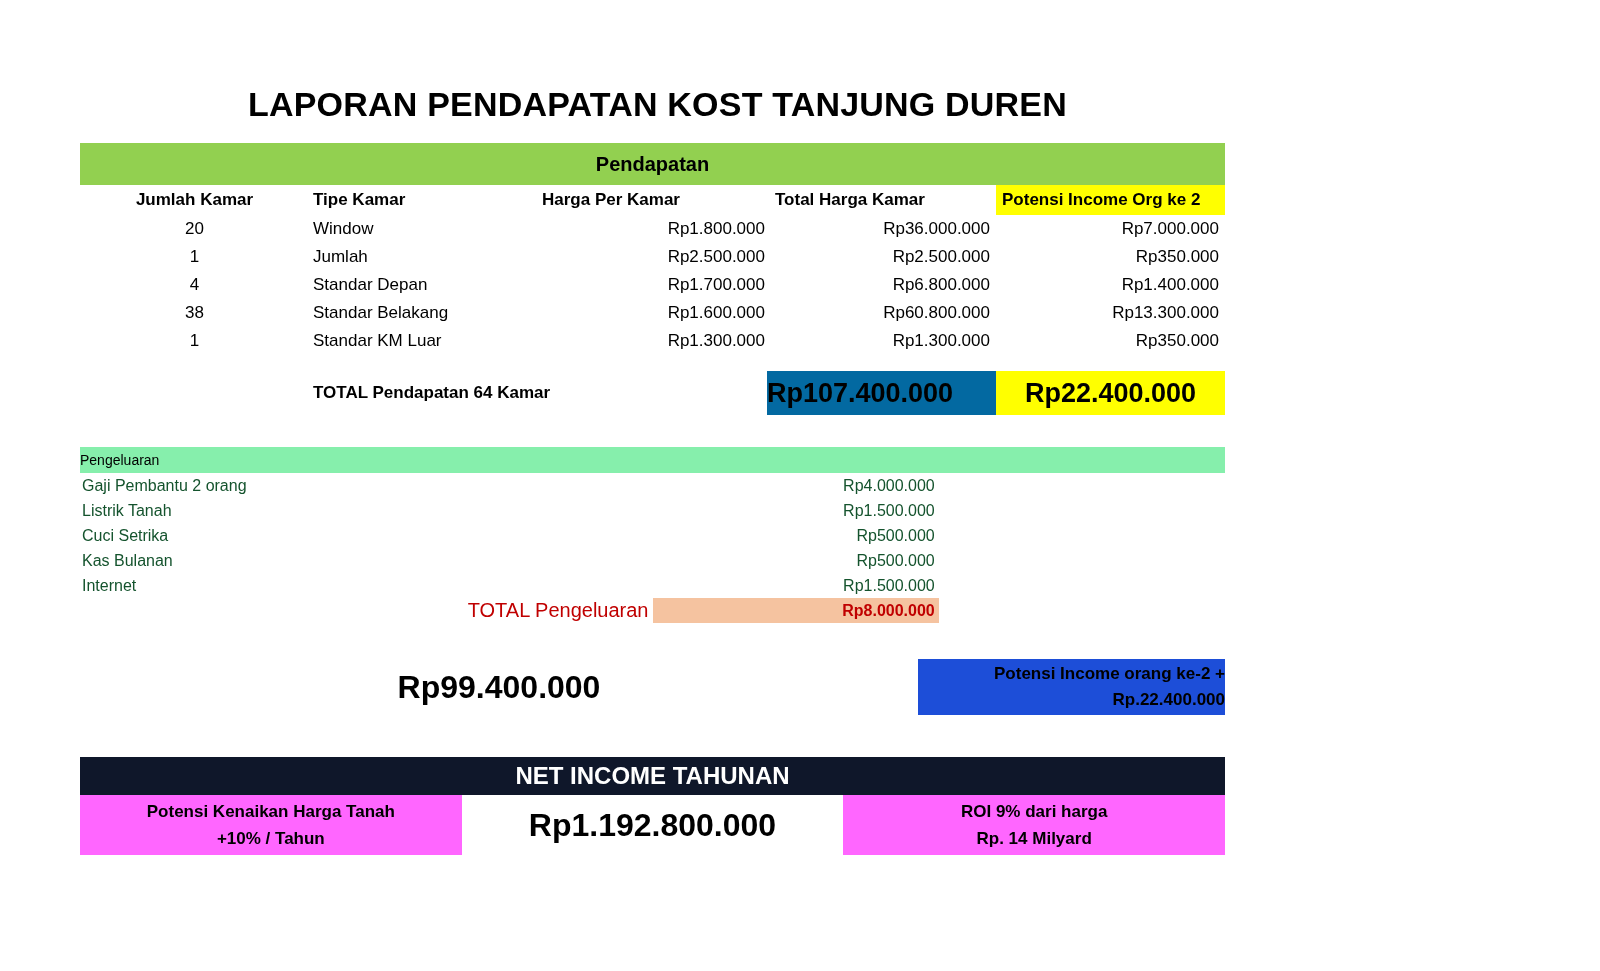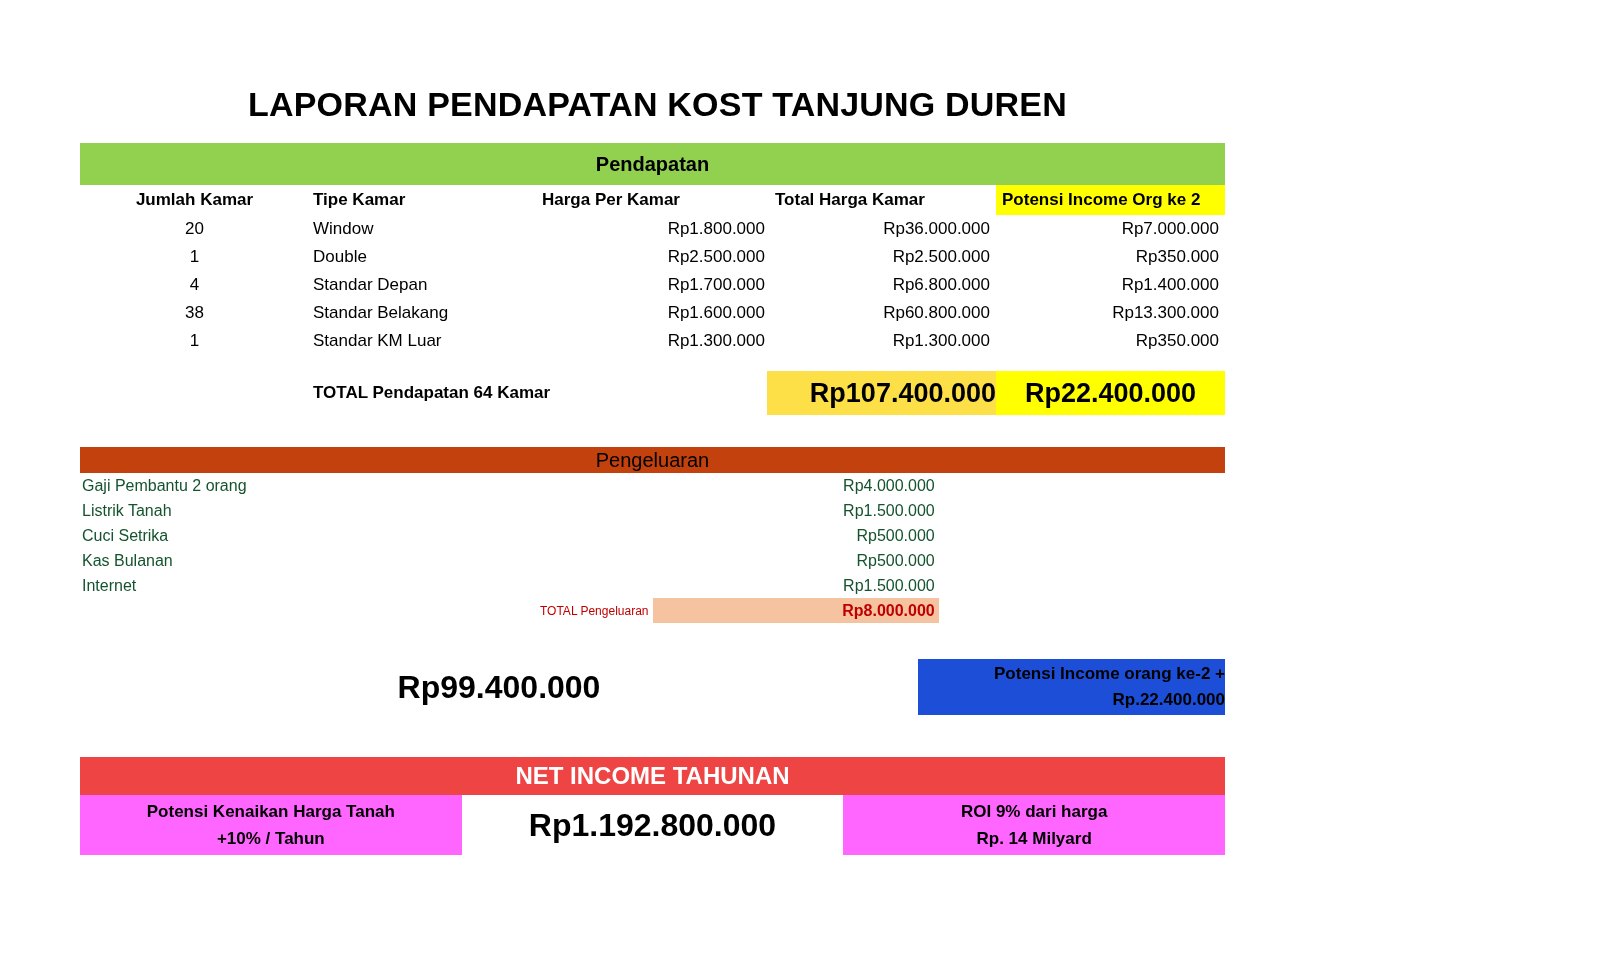--- a/index.html
+++ b/index.html
@@ -79,60 +79,60 @@
   .c-total { width: 343px; text-align: right; padding-right: 6px; }
   .c-pot   { width: 307px; text-align: right; padding-right: 6px; }
 
   .total-label {
     font-weight: bold;
     font-size: 17px;
     text-align: left;
     padding-left: 4px;
   }
   .total-green {
-    background: #fde047;
-    text-align: right;
+    background: #0369a1;
+    text-align: left;
     font-size: 27px;
     font-weight: bold;
     height: 44px;
   }
   .total-yellow {
     background: #ffff00;
     text-align: center;
     font-size: 27px;
     font-weight: bold;
     height: 44px;
   }
   .spacer-row td { height: 16px; }
 
   
   .pengeluaran-table {
     margin-top: 32px;
     width: 1145px;
     color: #c00000;
   }
   .band-peach {
-    background: #c2410c;
+    background: #86efac;
     height: 26px;
-    text-align: center;
-    font-size: 20px;
+    text-align: left;
+    font-size: 14px;
     color: #000;
   }
   .exp-row td {
     height: 25px;
     font-size: 16px;
     color: #14532d;
   }
   .e-name  { width: 323px; text-align: left; padding-left: 2px; }
   .e-mid   { width: 177px; text-align: right; padding-right: 6px; }
   .e-amt   { width: 338px; text-align: right; padding-right: 4px; }
   .e-rest  { width: 307px; }
   .exp-total-label {
     text-align: right;
-    font-size: 12px;
+    font-size: 20px;
     color: #c00000;
     padding-right: 4px;
   }
   .exp-total-amt {
     background: #f5c3a0;
     text-align: right;
     font-size: 16px;
     color: #c00000;
     padding-right: 4px;
     height: 25px;
@@ -168,21 +168,21 @@
     width: 307px;
     line-height: 1.55;
   }
 
   
   .year-table {
     margin-top: 42px;
     width: 1145px;
   }
   .band-red {
-    background: #ef4444;
+    background: #0f172a;
     color: #ffffff;
     height: 38px;
     text-align: center;
     font-size: 24px;
     font-weight: bold;
   }
   .pink-cell {
     background: #ff66ff;
     text-align: center;
     font-size: 17px;
@@ -216,21 +216,21 @@
 
     <tr class="data-row">
       <td class="c-rooms">20</td>
       <td class="c-type">Window</td>
       <td class="c-price">Rp1.800.000</td>
       <td class="c-total">Rp36.000.000</td>
       <td class="c-pot">Rp7.000.000</td>
     </tr>
     <tr class="data-row">
       <td class="c-rooms">1</td>
-      <td class="c-type">Double</td>
+      <td class="c-type">Jumlah</td>
       <td class="c-price">Rp2.500.000</td>
       <td class="c-total">Rp2.500.000</td>
       <td class="c-pot">Rp350.000</td>
     </tr>
     <tr class="data-row">
       <td class="c-rooms">4</td>
       <td class="c-type">Standar Depan</td>
       <td class="c-price">Rp1.700.000</td>
       <td class="c-total">Rp6.800.000</td>
       <td class="c-pot">Rp1.400.000</td>

